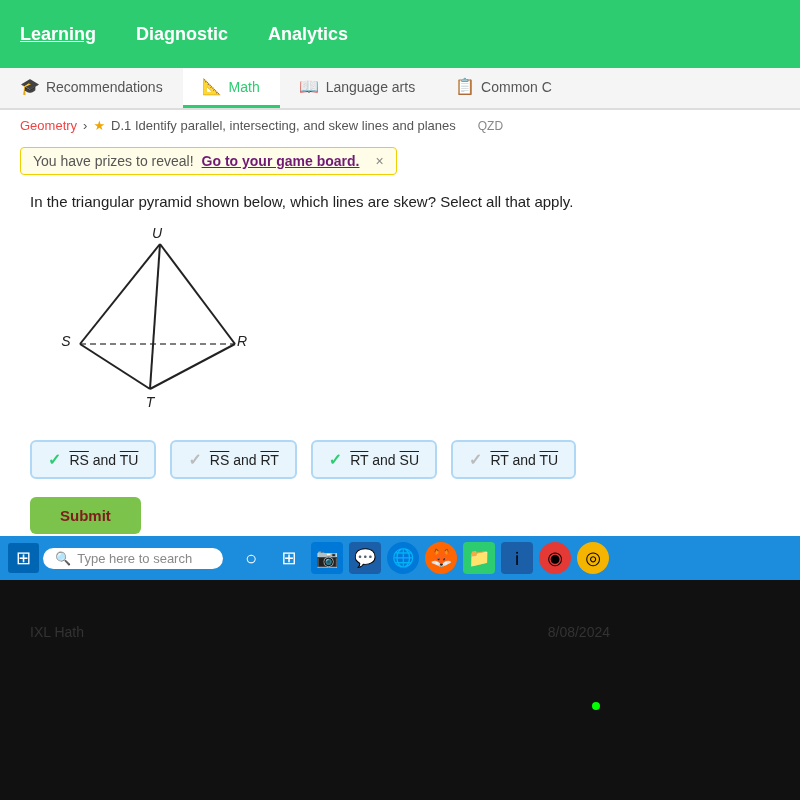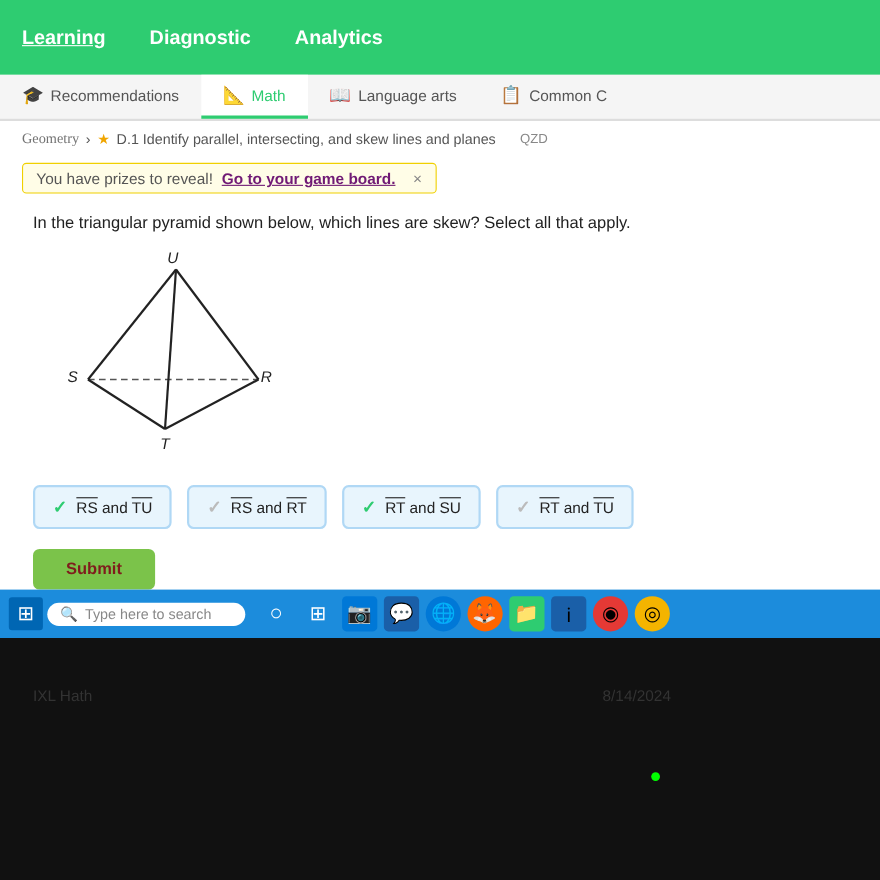--- a/index.html
+++ b/index.html
@@ -72,21 +72,21 @@
     
     .breadcrumb {
       padding: 8px 20px;
       font-size: 13px;
       color: #555;
       display: flex;
       align-items: center;
       gap: 6px;
       background: #fff;
     }
-    .breadcrumb a { color: #737373; text-decoration: none; font-family: Liberation Serif, serif; }
+    .breadcrumb a { color: #ef4444; text-decoration: none; }
     .breadcrumb .star { color: #f0a500; }
     .breadcrumb .quiz-id { color: #888; font-size: 12px; margin-left: 16px; }
 
     
     .prize-banner {
       margin: 6px 20px;
       background: #fffde7;
       border: 1px solid #f0d000;
       border-radius: 4px;
       padding: 5px 12px;
@@ -393,16 +393,16 @@
     <div class="taskbar-icon" style="background:#1a5fa8;border-radius:4px;">ℹ</div>
     <div class="taskbar-icon" style="background:#e53935;border-radius:50%;">◉</div>
     <div class="taskbar-icon" style="background:#f4b400;border-radius:50%;">◎</div>
   </div>
 </div>
 
 <div class="dark-bottom"></div>
 
 <div class="bottom-text">
   <span>IXL Hath</span>
-  <span>8/14/2024</span>
+  <span>8/08/2024</span>
 </div>
 
 <div class="green-dot"></div>
 
 </body></html>

